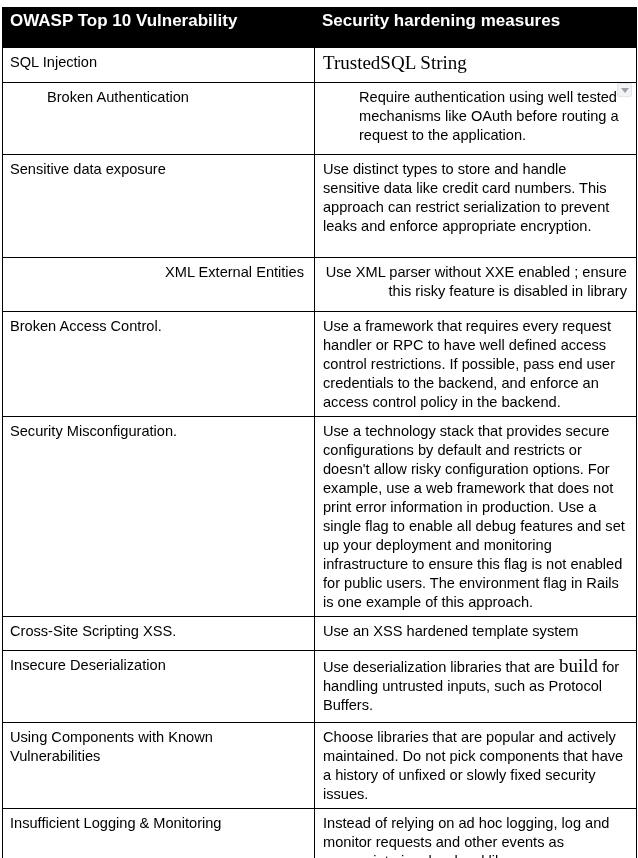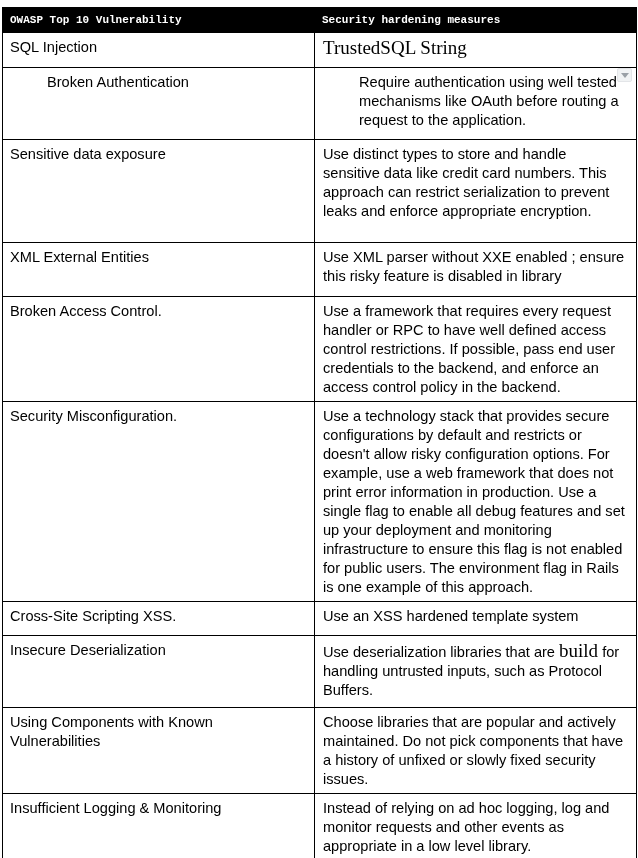--- a/index.html
+++ b/index.html
@@ -31,38 +31,37 @@
     text-align: left;
     font-size: 14.6px;
     line-height: 19px;
     color: #000000;
     word-wrap: break-word;
   }
   th {
     background: #000000;
     color: #ffffff;
     font-weight: bold;
-    height: 25px;
+    height: 40px;
     padding: 3px 8px 2px 7px;
-    font-size: 11px;
-    font-family: Liberation Mono, monospace;
+    font-size: 17px;
   }
   td {
     padding: 5px 10px 4px 7px;
     font-weight: normal;
   }
   td.measure-cell {
     padding: 5px 9px 4px 8px;
     position: relative;
   }
   
   tbody tr:nth-child(1) td  { height: 35px; margin-left: 8px; }
   tbody tr:nth-child(2) td  { height: 72px; padding-left: 44px; }
   tbody tr:nth-child(3) td  { height: 103px; margin-top: 40px; }
-  tbody tr:nth-child(4) td  { height: 54px; }
+  tbody tr:nth-child(4) td  { height: 54px; text-align: right; }
   tbody tr:nth-child(5) td  { height: 102px; margin-top: 20px; }
   tbody tr:nth-child(6) td  { height: 195px; }
   tbody tr:nth-child(7) td  { height: 34px; }
   tbody tr:nth-child(8) td  { height: 72px; }
   tbody tr:nth-child(9) td  { height: 83px; }
   tbody tr:nth-child(10) td { height: 68px; }
 
   .serif {
     font-family: "Liberation Serif", serif;
     font-size: 19px;

